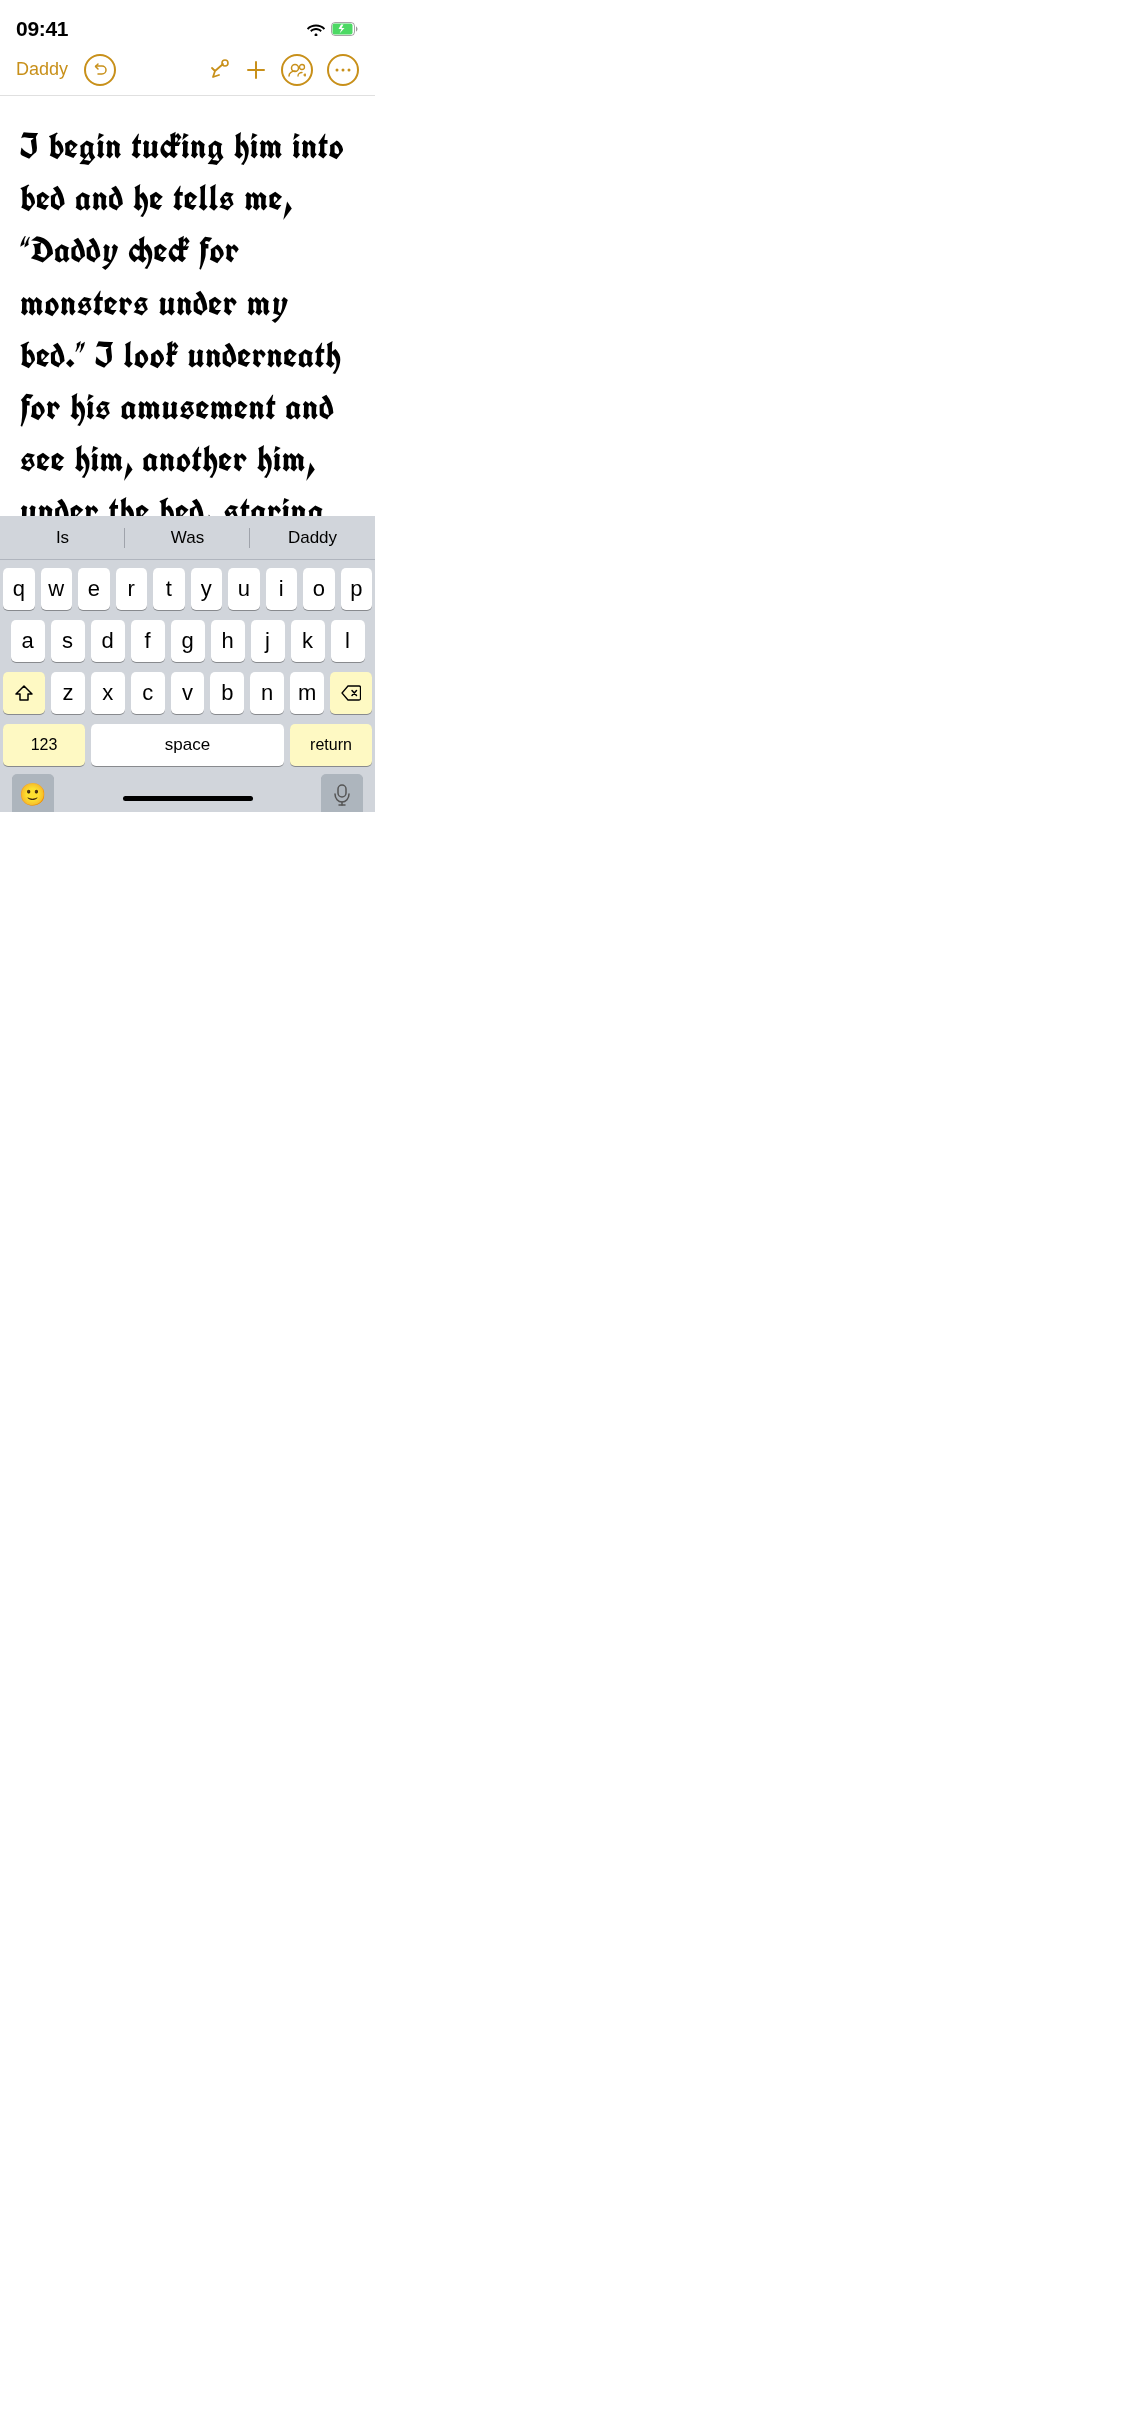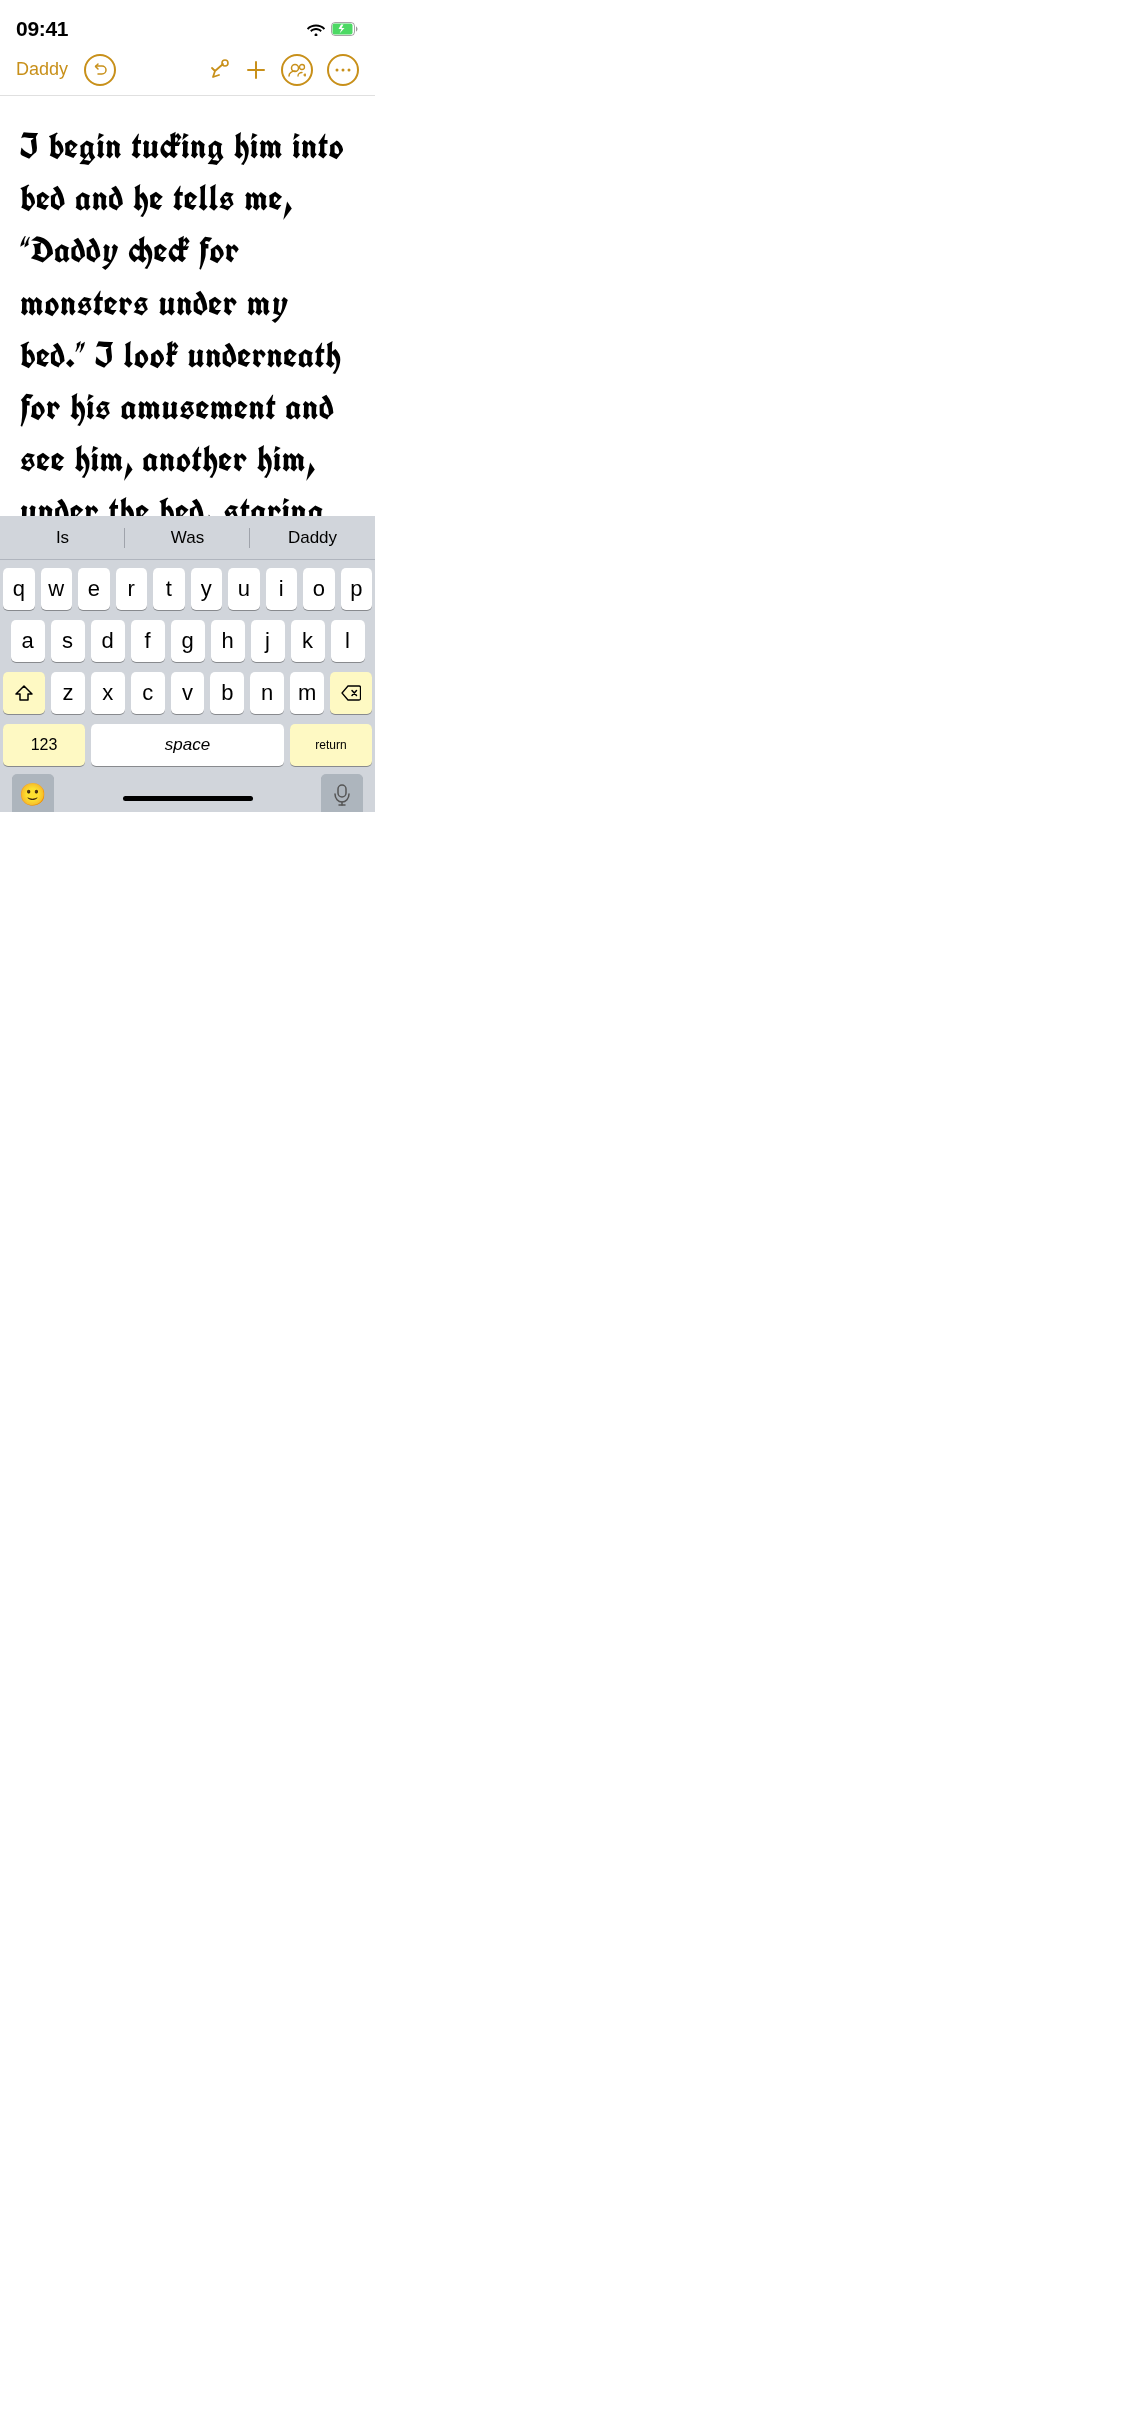--- a/index.html
+++ b/index.html
@@ -209,27 +209,26 @@
       border-radius: 5px;
       height: 42px;
       display: flex;
       align-items: center;
       justify-content: center;
       font-size: 17px;
       color: #000;
       cursor: pointer;
       box-shadow: 0 1px 0 rgba(0,0,0,0.35);
       font-family: -apple-system, BlinkMacSystemFont, 'Helvetica Neue', sans-serif;
-      font-style: italic;
     }
 
     .key-return {
       width: 82px;
       min-width: 82px;
-      font-size: 12px;
+      font-size: 16px;
     }
 
     .bottom-bar {
       display: flex;
       align-items: center;
       justify-content: space-between;
       padding: 4px 12px 8px;
     }
 
     .emoji-key {

